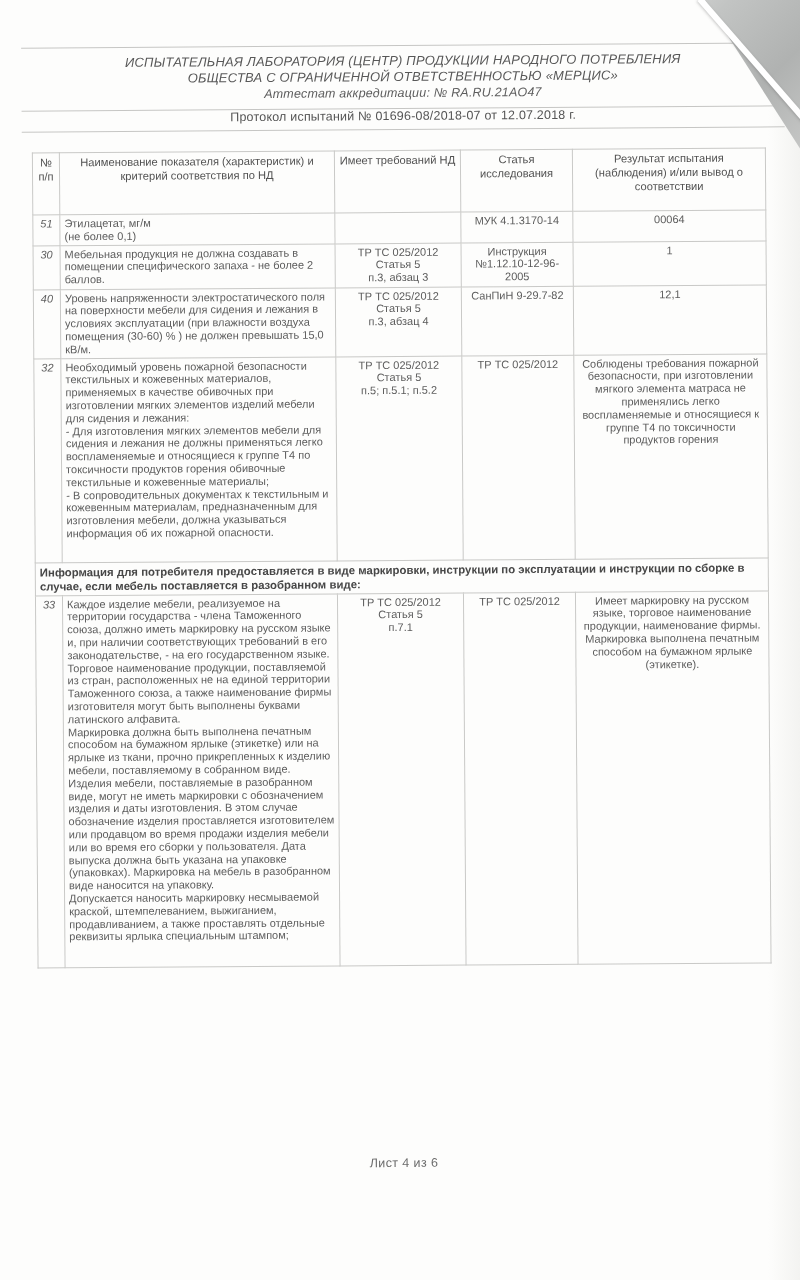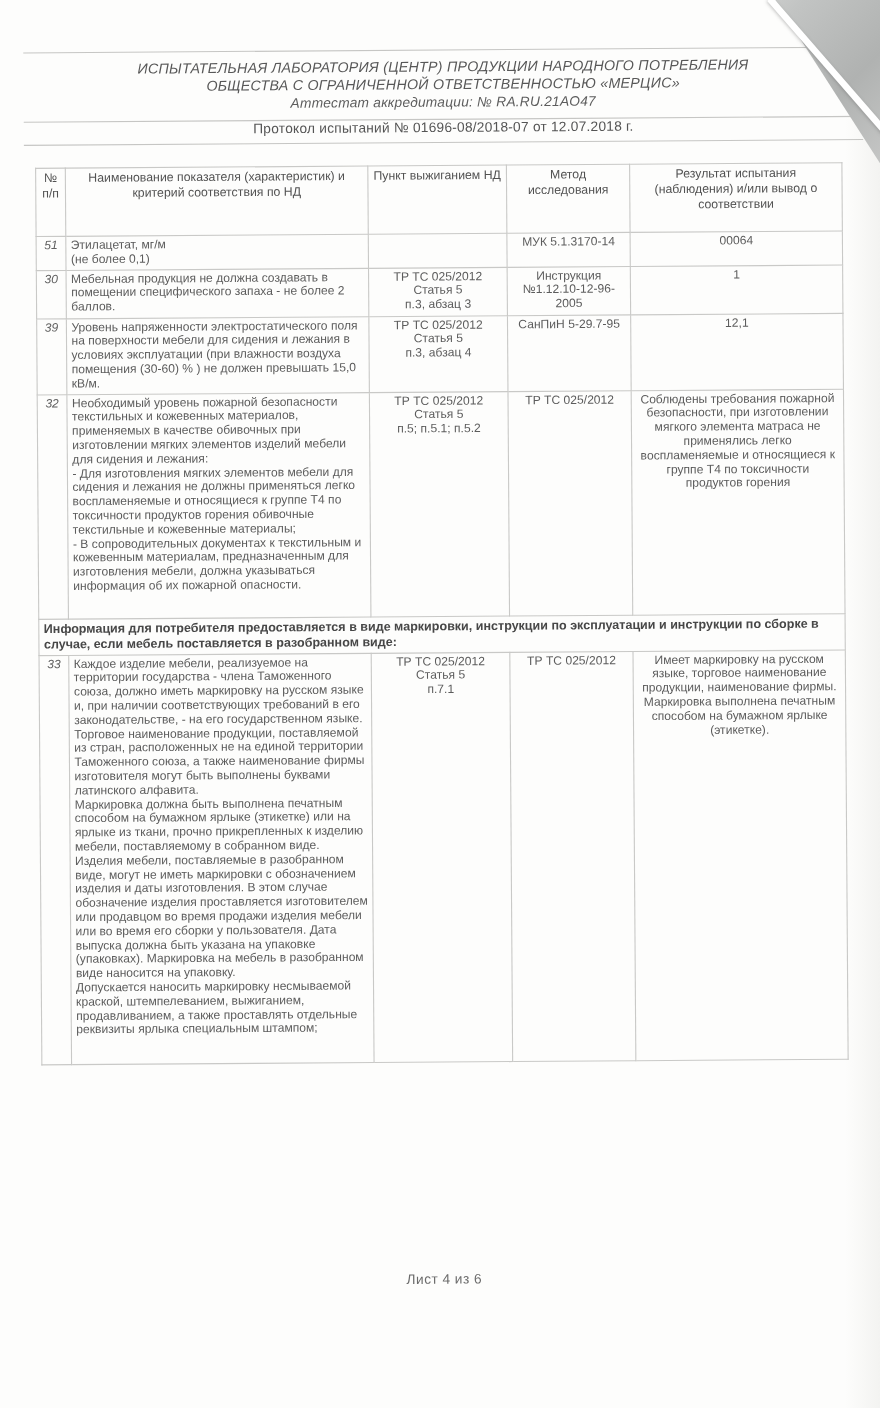--- a/index.html
+++ b/index.html
@@ -108,56 +108,56 @@
         <col class="w-method">
         <col class="w-result">
     </colgroup>
     <thead>
       <tr>
         <th class="h-num">№
 п/п</th>
         <th>
             <div class="hdr-clamp2">Наименование показателя (характеристик) и критерий соответствия по НД</div>
           </th>
-        <th>Пункт выжиганием НД</th>
+        <th>Имеет требований НД</th>
         <th>
-            <div class="hdr-clamp4">Метод исследования</div>
+            <div class="hdr-clamp4">Статья исследования</div>
           </th>
         <th>
             <div class="hdr-clamp5">Результат испытания (наблюдения) и/или вывод о соответствии</div>
           </th>
       </tr>
     </thead>
     <tbody>
       <tr class="r29">
         <td class="c-num">51</td>
         <td class="c-name">Этилацетат, мг/м
 (не более 0,1)</td>
         <td class="c-req"></td>
-        <td class="c-method">МУК 5.1.3170-14</td>
+        <td class="c-method">МУК 4.1.3170-14</td>
         <td class="c-result">00064</td>
       </tr>
       <tr class="r30">
         <td class="c-num">30</td>
         <td class="c-name">Мебельная продукция не должна создавать в помещении специфического запаха - не более 2 баллов.</td>
         <td class="c-req">ТР ТС 025/2012
 Статья 5
 п.3, абзац 3</td>
         <td class="c-method">Инструкция
 №1.12.10-12-96-
 2005</td>
         <td class="c-result">1</td>
       </tr>
       <tr class="r31">
-        <td class="c-num">39</td>
+        <td class="c-num">40</td>
         <td class="c-name">Уровень напряженности электростатического поля на поверхности мебели для сидения и лежания в условиях эксплуатации (при влажности воздуха помещения (30-60) % ) не должен превышать 15,0 кВ/м.</td>
         <td class="c-req">ТР ТС 025/2012
 Статья 5
 п.3, абзац 4</td>
-        <td class="c-method">СанПиН 5-29.7-95</td>
+        <td class="c-method">СанПиН 9-29.7-82</td>
         <td class="c-result">12,1</td>
       </tr>
       <tr class="r32">
         <td class="c-num">32</td>
         <td class="c-name">Необходимый уровень пожарной безопасности текстильных и кожевенных материалов, применяемых в качестве обивочных при изготовлении мягких элементов изделий мебели для сидения и лежания:
 - Для изготовления мягких элементов мебели для сидения и лежания не должны применяться легко воспламеняемые и относящиеся к группе Т4 по токсичности продуктов горения обивочные текстильные и кожевенные материалы;
 - В сопроводительных документах к текстильным и кожевенным материалам, предназначенным для изготовления мебели, должна указываться информация об их пожарной опасности.</td>
         <td class="c-req">ТР ТС 025/2012
 Статья 5
 п.5; п.5.1; п.5.2</td>

